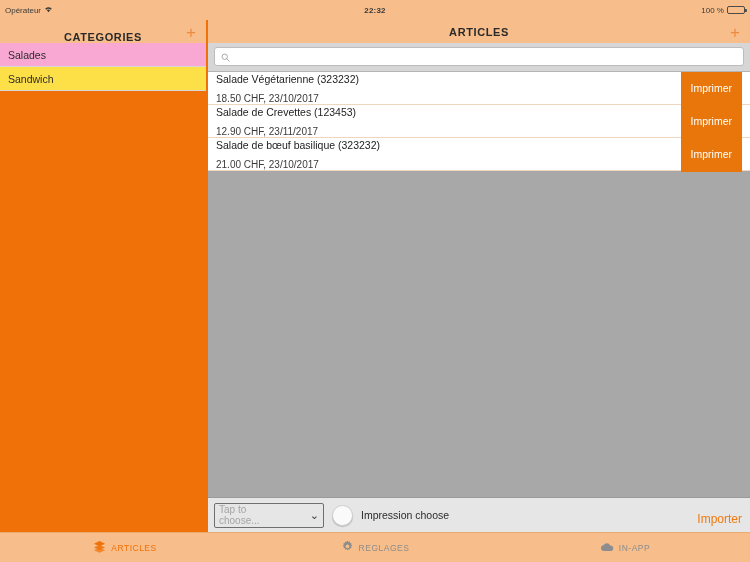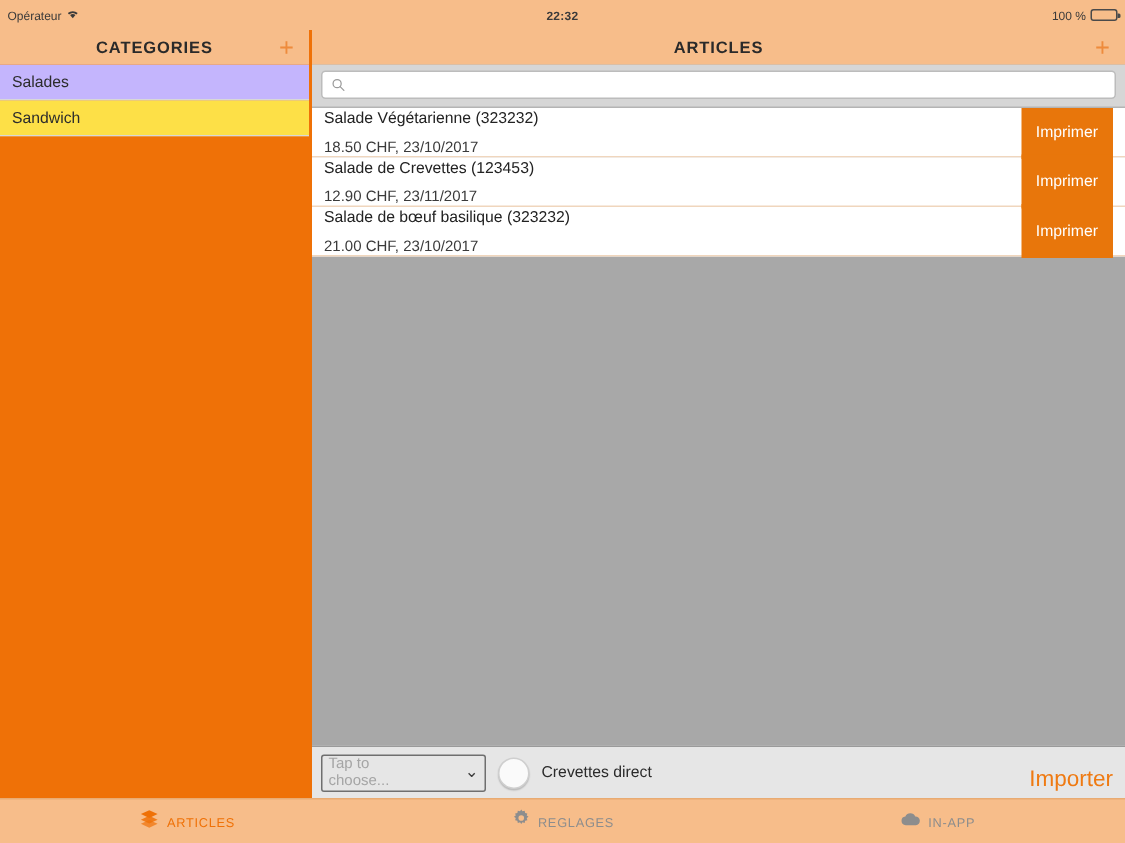--- a/index.html
+++ b/index.html
@@ -93,21 +93,21 @@
     flex: 0 0 206px;
     background: #ef7107;
     display: flex;
     flex-direction: column;
     position: relative;
   }
   .sidebar-header {
     height: 23px;
     background: #f7bd8a;
     display: flex;
-    align-items: center;
+    align-items: flex-end;
     justify-content: center;
     position: relative;
     flex: 0 0 auto;
   }
   .sidebar-title {
     font-size: 11px;
     font-weight: bold;
     color: #2a2a2a;
     letter-spacing: 0.6px;
   }
@@ -128,21 +128,21 @@
   }
   .category-item {
     height: 24px;
     display: flex;
     align-items: center;
     padding-left: 8px;
     font-size: 10.5px;
     color: #2c2c2c;
     box-sizing: border-box;
     border-bottom: 1px solid #d8d8d8;
-    background: #c4b5fd;
+    background: #f9a8d4;
   }
   .category-item.selected {
     background: #fde047;
   }
   .sidebar-fill {
     flex: 1 1 auto;
     background: #ef7107;
   }
 
   
@@ -291,21 +291,21 @@
     box-shadow: 0 1px 1px rgba(0,0,0,0.20);
     flex: 0 0 auto;
     cursor: pointer;
   }
   .direct-label {
     font-size: 10.5px;
     color: #2b2b2b;
     flex: 1 1 auto;
   }
   .import-link {
-    font-size: 15px;
+    font-size: 12px;
     color: #ef7a12;
     cursor: pointer;
     padding-right: 2px;
     margin-top: 8px;
   }
 
   
   .tabbar {
     flex: 0 0 auto;
     height: 29px;
@@ -417,21 +417,21 @@
         </div>
 
       </div>
 
       <div class="action-bar">
         <div class="choose-select">
           <span>Tap to choose...</span>
           <span class="chevron">⌄</span>
         </div>
         <div class="toggle-knob"></div>
-        <span class="direct-label">Crevettes direct</span>
+        <span class="direct-label">Impression choose</span>
         <span class="import-link">Importer</span>
       </div>
     </div>
   </div>
 
   <div class="tabbar">
 
     <div class="tab active">
       <span>
         <svg width="13" height="13" viewBox="0 0 14 14">

